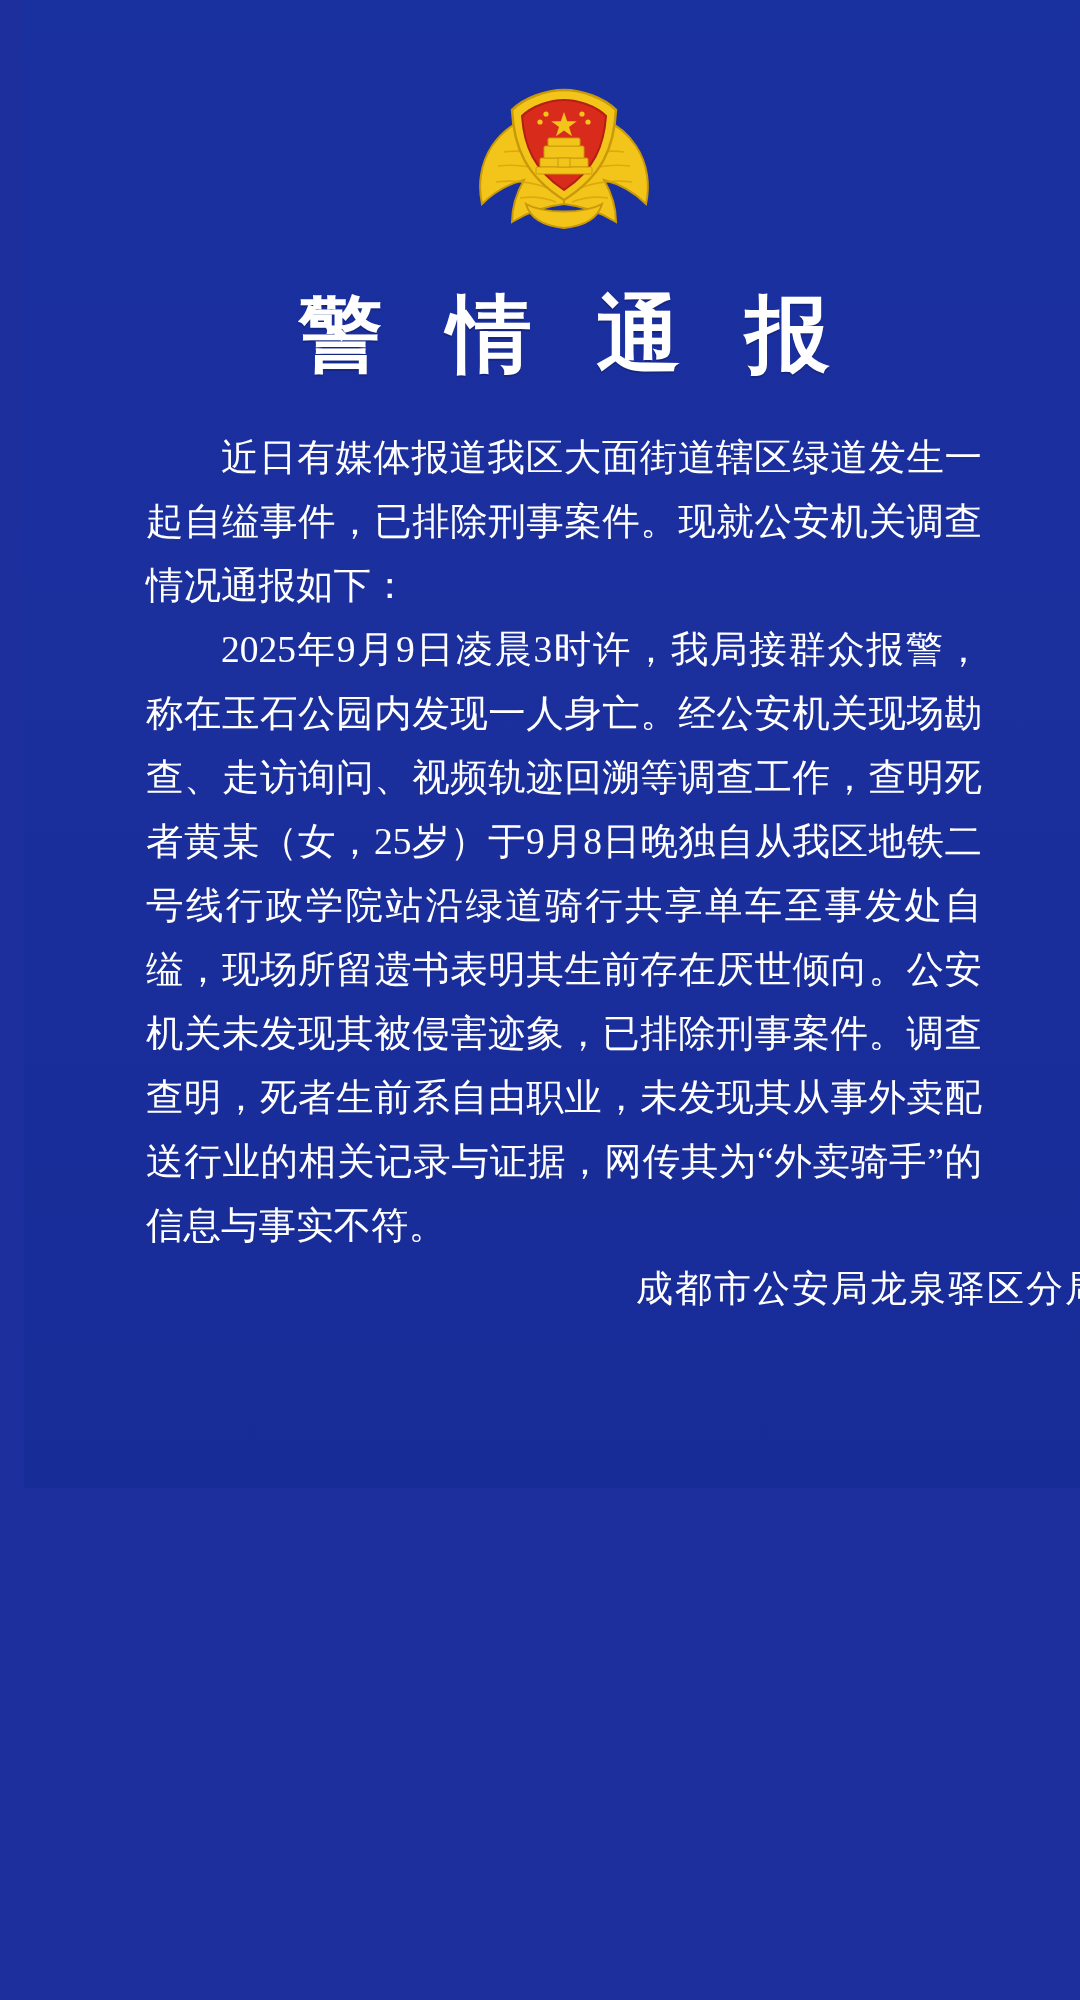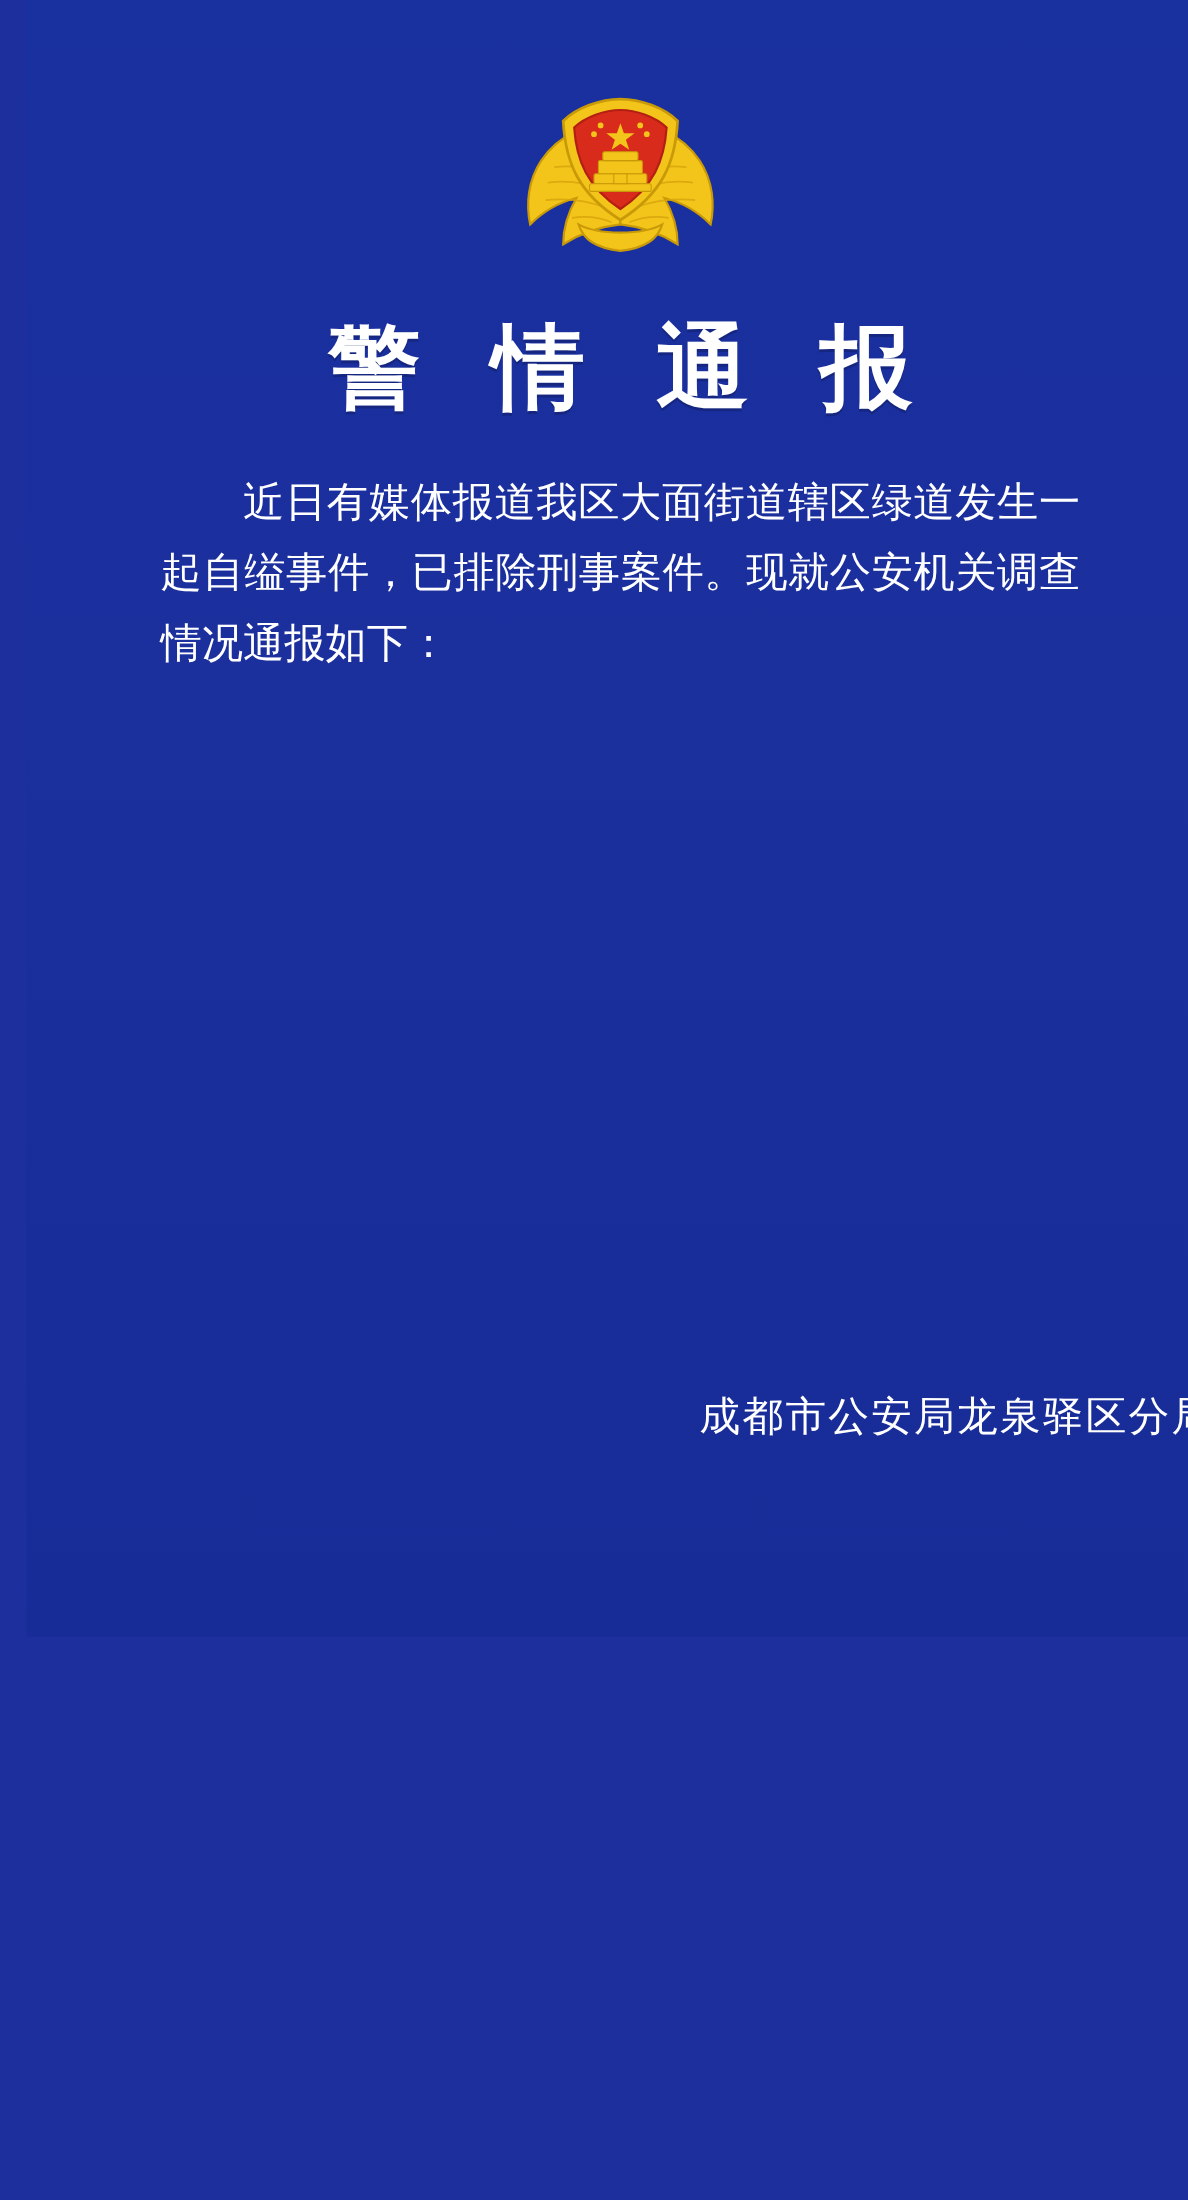--- a/index.html
+++ b/index.html
@@ -135,19 +135,20 @@
 
         <path d="M62 132 C80 142 120 142 138 132 C134 146 120 154 100 156 C80 154 66 146 62 132 Z" fill="#f3c51a" stroke="#c99a08" stroke-width="2"></path>
       </svg>
     </div>
   </div>
 
   <div class="title">警 情 通 报</div>
 
   <div class="body-text">
     <p>近日有媒体报道我区大面街道辖区绿道发生一起自缢事件，已排除刑事案件。现就公安机关调查情况通报如下：</p>
+    <p>2025年9月9日凌晨3时许，我局接群众报警，称在玉石公园内发现一人身亡。经公安机关现场勘查、走访询问、视频轨迹回溯等调查工作，查明死者黄某（女，25岁）于9月8日晚独自从我区地铁二号线行政学院站沿绿道骑行共享单车至事发处自缢，现场所留遗书表明其生前存在厌世倾向。公安机关未发现其被侵害迹象，已排除刑事案件。调查查明，死者生前系自由职业，未发现其从事外卖配送行业的相关记录与证据，网传其为“外卖骑手”的信息与事实不符。</p>
   </div>
 
   <div class="signature">
     <div class="dept">成都市公安局龙泉驿区分局</div>
   </div>
 
 </div>
 
 </body></html>

